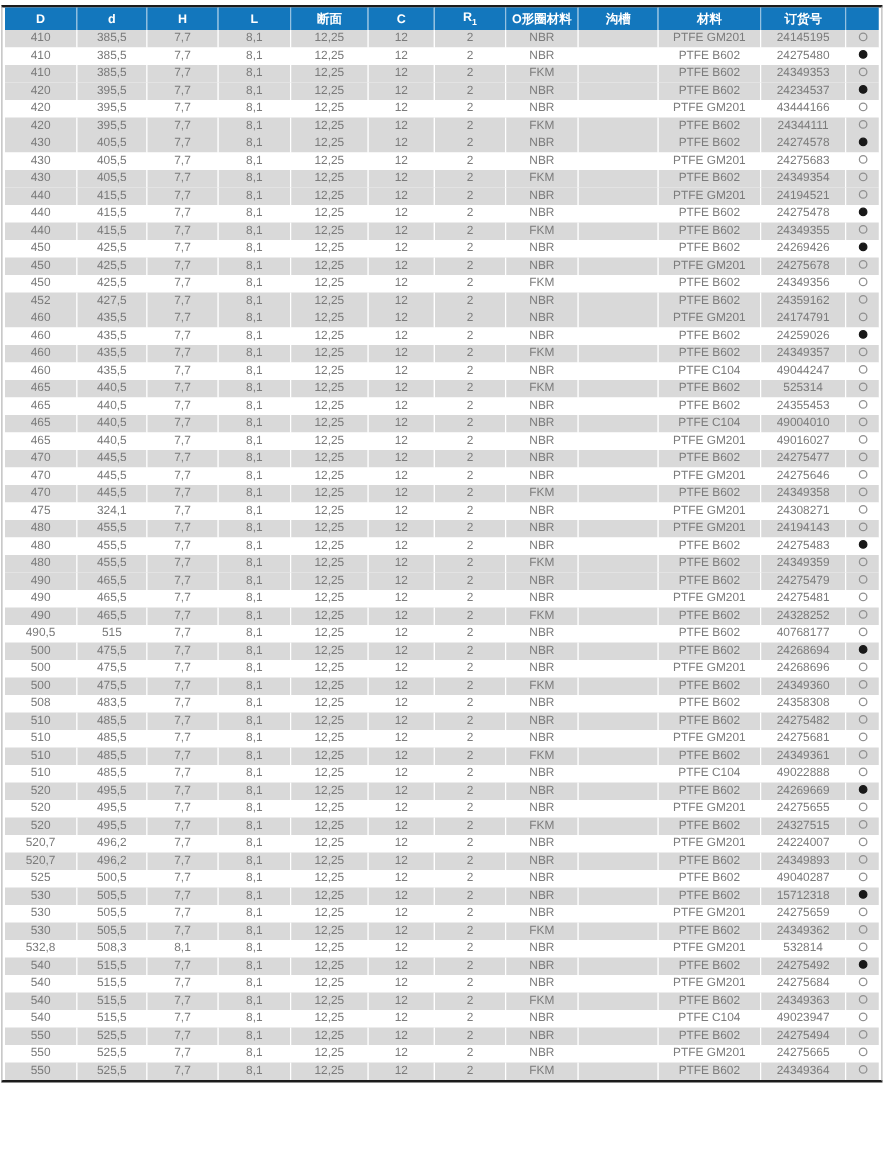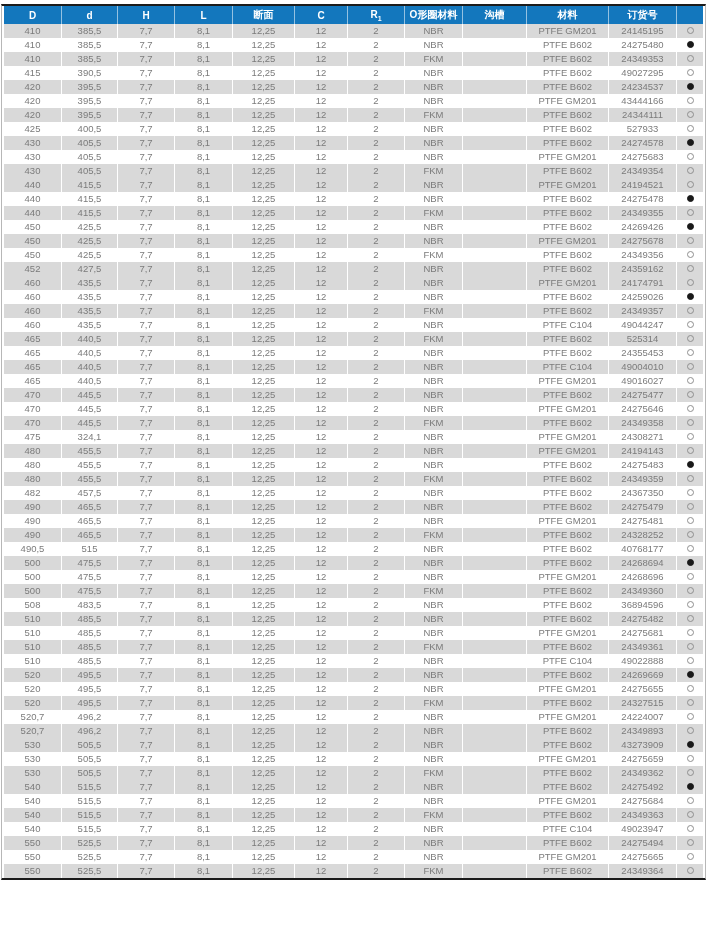--- a/index.html
+++ b/index.html
@@ -139,34 +139,20 @@
           <td>8,1</td>
           <td>12,25</td>
           <td>12</td>
           <td>2</td>
           <td>FKM</td>
           <td></td>
           <td>PTFE B602</td>
           <td>24349353</td>
           <td><span class="dot"></span></td>
         </tr>
-        <tr class="even">
-          <td>415</td>
-          <td>390,5</td>
-          <td>7,7</td>
-          <td>8,1</td>
-          <td>12,25</td>
-          <td>12</td>
-          <td>2</td>
-          <td>NBR</td>
-          <td></td>
-          <td>PTFE B602</td>
-          <td>49027295</td>
-          <td><span class="dot"></span></td>
-        </tr>
         <tr class="odd">
           <td>420</td>
           <td>395,5</td>
           <td>7,7</td>
           <td>8,1</td>
           <td>12,25</td>
           <td>12</td>
           <td>2</td>
           <td>NBR</td>
           <td></td>
@@ -195,34 +181,20 @@
           <td>8,1</td>
           <td>12,25</td>
           <td>12</td>
           <td>2</td>
           <td>FKM</td>
           <td></td>
           <td>PTFE B602</td>
           <td>24344111</td>
           <td><span class="dot"></span></td>
         </tr>
-        <tr class="even">
-          <td>425</td>
-          <td>400,5</td>
-          <td>7,7</td>
-          <td>8,1</td>
-          <td>12,25</td>
-          <td>12</td>
-          <td>2</td>
-          <td>NBR</td>
-          <td></td>
-          <td>PTFE B602</td>
-          <td>527933</td>
-          <td><span class="dot"></span></td>
-        </tr>
         <tr class="odd">
           <td>430</td>
           <td>405,5</td>
           <td>7,7</td>
           <td>8,1</td>
           <td>12,25</td>
           <td>12</td>
           <td>2</td>
           <td>NBR</td>
           <td></td>
@@ -559,34 +531,20 @@
           <td>8,1</td>
           <td>12,25</td>
           <td>12</td>
           <td>2</td>
           <td>FKM</td>
           <td></td>
           <td>PTFE B602</td>
           <td>24349359</td>
           <td><span class="dot"></span></td>
         </tr>
-        <tr class="even">
-          <td>482</td>
-          <td>457,5</td>
-          <td>7,7</td>
-          <td>8,1</td>
-          <td>12,25</td>
-          <td>12</td>
-          <td>2</td>
-          <td>NBR</td>
-          <td></td>
-          <td>PTFE B602</td>
-          <td>24367350</td>
-          <td><span class="dot"></span></td>
-        </tr>
         <tr class="odd">
           <td>490</td>
           <td>465,5</td>
           <td>7,7</td>
           <td>8,1</td>
           <td>12,25</td>
           <td>12</td>
           <td>2</td>
           <td>NBR</td>
           <td></td>
@@ -682,21 +640,21 @@
           <td>508</td>
           <td>483,5</td>
           <td>7,7</td>
           <td>8,1</td>
           <td>12,25</td>
           <td>12</td>
           <td>2</td>
           <td>NBR</td>
           <td></td>
           <td>PTFE B602</td>
-          <td>36894596</td>
+          <td>24358308</td>
           <td><span class="dot"></span></td>
         </tr>
         <tr class="odd">
           <td>510</td>
           <td>485,5</td>
           <td>7,7</td>
           <td>8,1</td>
           <td>12,25</td>
           <td>12</td>
           <td>2</td>
@@ -811,32 +769,46 @@
           <td>8,1</td>
           <td>12,25</td>
           <td>12</td>
           <td>2</td>
           <td>NBR</td>
           <td></td>
           <td>PTFE B602</td>
           <td>24349893</td>
           <td><span class="dot"></span></td>
         </tr>
+        <tr class="even">
+          <td>525</td>
+          <td>500,5</td>
+          <td>7,7</td>
+          <td>8,1</td>
+          <td>12,25</td>
+          <td>12</td>
+          <td>2</td>
+          <td>NBR</td>
+          <td></td>
+          <td>PTFE B602</td>
+          <td>49040287</td>
+          <td><span class="dot"></span></td>
+        </tr>
         <tr class="odd">
           <td>530</td>
           <td>505,5</td>
           <td>7,7</td>
           <td>8,1</td>
           <td>12,25</td>
           <td>12</td>
           <td>2</td>
           <td>NBR</td>
           <td></td>
           <td>PTFE B602</td>
-          <td>43273909</td>
+          <td>15712318</td>
           <td><span class="dot filled"></span></td>
         </tr>
         <tr class="even">
           <td>530</td>
           <td>505,5</td>
           <td>7,7</td>
           <td>8,1</td>
           <td>12,25</td>
           <td>12</td>
           <td>2</td>
@@ -851,20 +823,34 @@
           <td>505,5</td>
           <td>7,7</td>
           <td>8,1</td>
           <td>12,25</td>
           <td>12</td>
           <td>2</td>
           <td>FKM</td>
           <td></td>
           <td>PTFE B602</td>
           <td>24349362</td>
+          <td><span class="dot"></span></td>
+        </tr>
+        <tr class="even">
+          <td>532,8</td>
+          <td>508,3</td>
+          <td>8,1</td>
+          <td>8,1</td>
+          <td>12,25</td>
+          <td>12</td>
+          <td>2</td>
+          <td>NBR</td>
+          <td></td>
+          <td>PTFE GM201</td>
+          <td>532814</td>
           <td><span class="dot"></span></td>
         </tr>
         <tr class="odd">
           <td>540</td>
           <td>515,5</td>
           <td>7,7</td>
           <td>8,1</td>
           <td>12,25</td>
           <td>12</td>
           <td>2</td>

